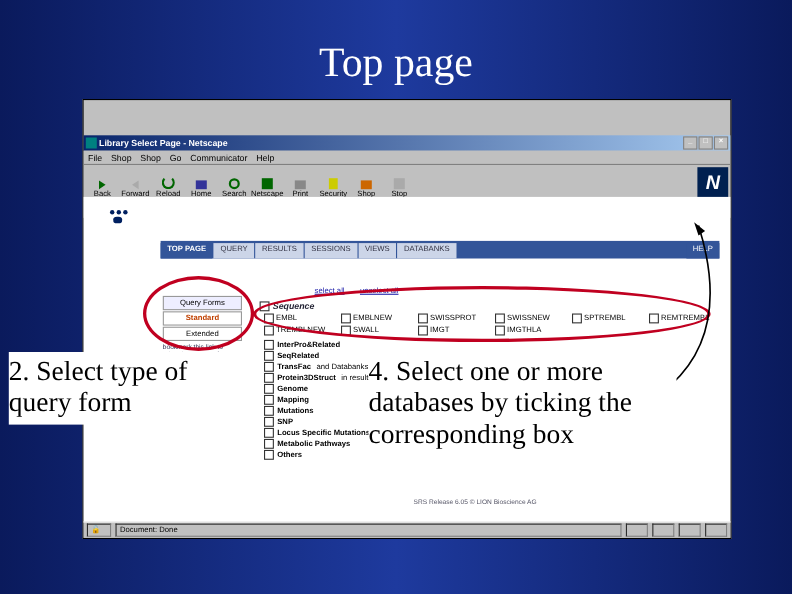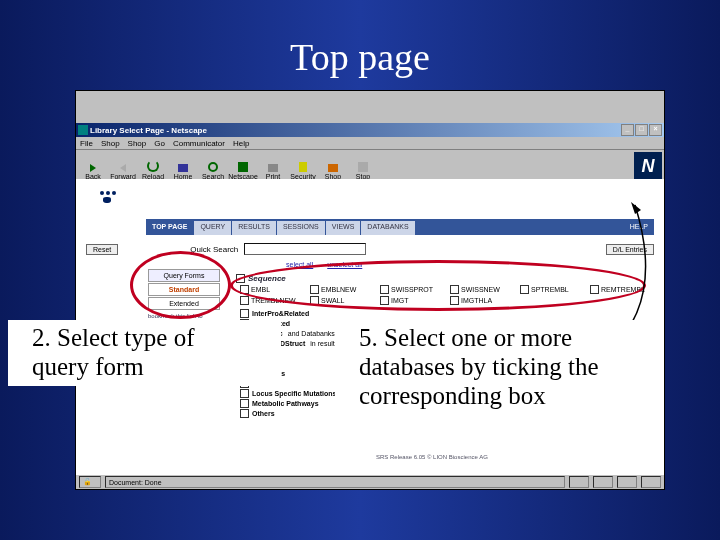--- a/index.html
+++ b/index.html
@@ -370,21 +370,21 @@
   border-radius: 50%;
   background: transparent;
   pointer-events: none;
 }
 .callout {
   position: absolute;
   background: #fff;
   color: #000;
   font-family: "Times New Roman", serif;
   font-size: 25px;
-  padding: 4px 24px;
+  padding: 4px 0;
   line-height: 1.15;
   z-index: 10;
 }
 .arrow-line {
   position: absolute;
   pointer-events: none;
   z-index: 5;
 }
 </style>
 </head>
@@ -503,28 +503,20 @@
       <div class="nav-tabs">
         <div class="tab active">TOP PAGE</div>
         <div class="tab">QUERY</div>
         <div class="tab">RESULTS</div>
         <div class="tab">SESSIONS</div>
         <div class="tab">VIEWS</div>
         <div class="tab">DATABANKS</div>
         <div class="tab help">HELP</div>
       </div>
 
-      <div class="qs-row">
-        <div class="reset-btn" style="margin-left:-60px;">Reset</div>
-        <div style="flex:0 0 60px;"></div>
-        <span class="qs-label">Quick Search</span>
-        <div class="qs-input"></div>
-        <div style="flex:1;"></div>
-        <div class="dl-btn">D/L Entries</div>
-      </div>
 
       <div class="side-panel">
         <div class="side-header">Query Forms</div>
         <div class="side-btn highlighted">Standard</div>
         <div class="side-btn">Extended</div>
         <div class="side-text">bookmark this link to return to your session</div>
       </div>
 
       <div class="main-panel">
         <div class="sel-row">
@@ -639,20 +631,20 @@
       <div class="status-cell" style="width:12px;"></div>
       <div class="status-cell" style="width:12px;"></div>
       <div class="status-cell" style="width:12px;"></div>
     </div>
   </div>
 
   <div class="ellipse" style="left:130px;top:251px;width:95px;height:62px;"></div>
   <div class="ellipse" style="left:230px;top:260px;width:410px;height:45px;"></div>
 
   <div class="callout" style="left:8px;top:320px;width:225px;">2. Select type of query form</div>
-  <div class="callout" style="left:335px;top:320px;width:280px;">5. Select one or more databases by ticking the corresponding box</div>
+  <div class="callout" style="left:335px;top:320px;width:280px;">4. Select one or more databases by ticking the corresponding box</div>
 
   <svg class="arrow-line" style="left:605px;top:200px;width:120px;height:160px;">
     <path d="M 5 150 Q 60 100 30 5" stroke="#000" stroke-width="1.5" fill="none"></path>
     <path d="M 5 150 Q 60 100 30 5" stroke="#fff" stroke-width="0" fill="none"></path>
     <polygon points="26,2 36,10 30,14" fill="#000"></polygon>
   </svg>
 </div>
 
 </body></html>

